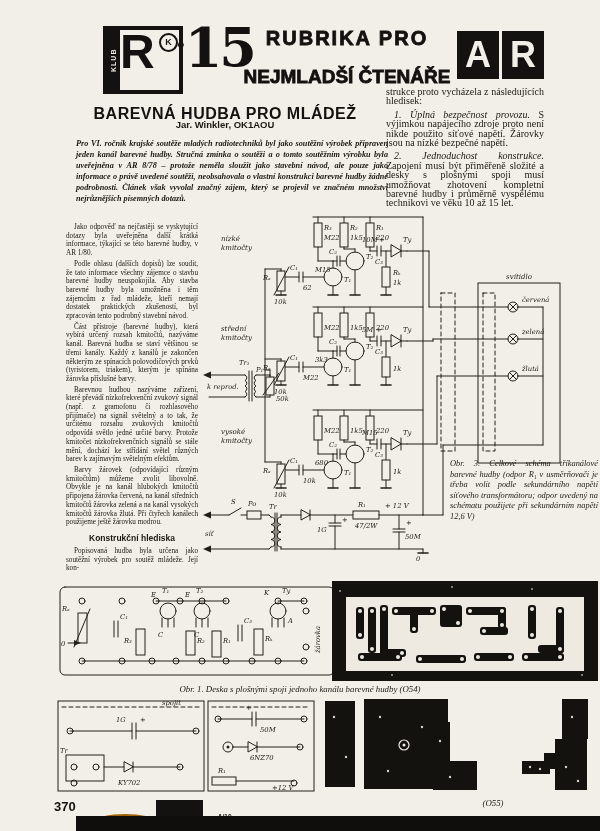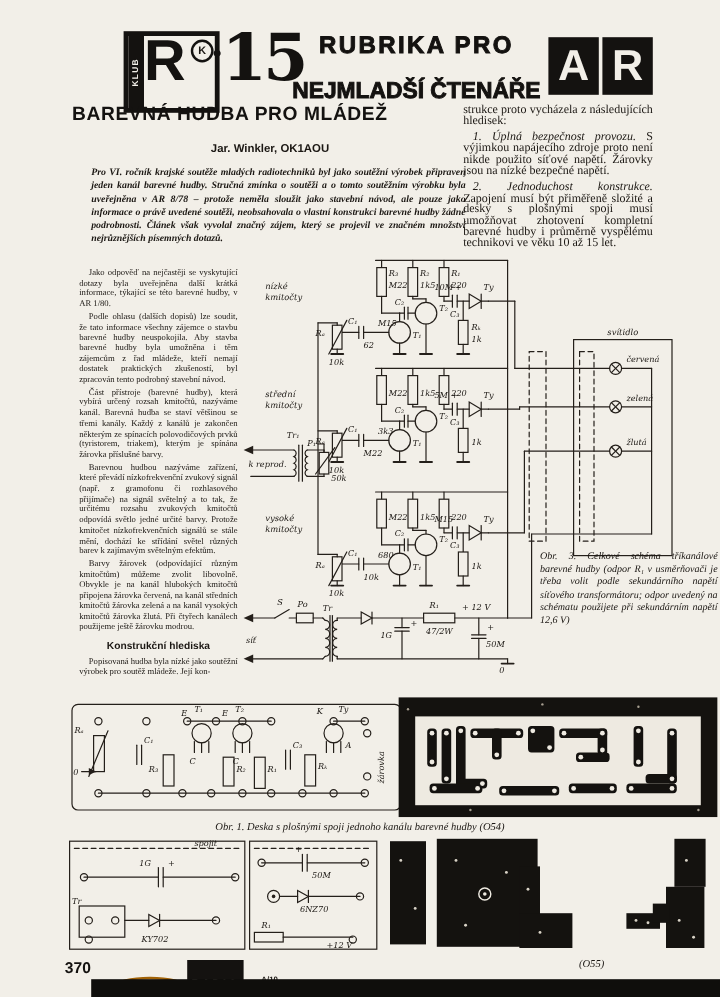--- a/index.html
+++ b/index.html
@@ -19,21 +19,21 @@
   .logo15 .dot{font-size:22px;font-weight:bold;margin-top:14px;}
   .logo15 .num{font:bold 54px "DejaVu Serif",serif;letter-spacing:-3px;line-height:60px;}
   .rubrika{left:236px;top:27px;width:222px;text-align:center;color:#141210;
            font-family:"Liberation Sans",sans-serif;font-weight:900;-webkit-text-stroke:0.8px #141210;}
   .rubrika .l1{font-size:20px;letter-spacing:2px;}
   .rubrika .l2{font-size:19px;letter-spacing:0px;margin-top:16px;}
   .arlogo{left:457px;top:31px;display:flex;gap:3px;}
   .arbox{width:42px;height:48px;background:#141210;color:#f2efe8;display:flex;align-items:center;justify-content:center;
          font:900 36px "Liberation Sans",sans-serif;}
   
-  .title{left:60px;top:87px;width:330px;font:800 16px "Liberation Sans",sans-serif;
+  .title{left:60px;top:105px;width:330px;text-align:center;font:800 16px "Liberation Sans",sans-serif;
          letter-spacing:0.5px;color:#141210;}
   .author{left:60px;top:119px;width:330px;text-align:center;font:bold 9.5px "Liberation Sans",sans-serif;}
   .lead{left:76px;top:138px;width:312px;font:bold italic 8.2px/11px "Liberation Serif",serif;text-align:justify;}
   .coltext{font-size:7.2px;line-height:8.7px;text-align:justify;}
   .coltext p{margin:0 0 2px 0;text-indent:8px;}
   .coltext p.noind{text-indent:0;}
   .leftcol{left:66px;top:223px;width:132px;}
   .rightcol{left:386px;top:87px;width:158px;font-size:10px;line-height:9.4px;}
   .rightcol p{margin:0 0 4px 0;text-indent:8px;}
   .rightcol p.noind{text-indent:0;}
@@ -89,21 +89,21 @@
   <div class="abs author">Jar. Winkler, OK1AOU</div>
   <div class="abs lead">Pro VI. ročník krajské soutěže mladých radiotechniků byl jako soutěžní výrobek připraven jeden kanál barevné hudby. Stručná zmínka o soutěži a o tomto soutěžním výrobku byla uveřejněna v AR 8/78 – protože neměla sloužit jako stavební návod, ale pouze jako informace o právě uvedené soutěži, neobsahovala o vlastní konstrukci barevné hudby žádné podrobnosti. Článek však vyvolal značný zájem, který se projevil ve značném množství nejrůznějších písemných dotazů.</div>
 
   <div class="abs leftcol coltext">
     <p>Jako odpověď na nejčastěji se vyskytující dotazy byla uveřejněna další krátká informace, týkající se této barevné hudby, v AR 1/80.</p>
     <p>Podle ohlasu (dalších dopisů) lze soudit, že tato informace všechny zájemce o stavbu barevné hudby neuspokojila. Aby stavba barevné hudby byla umožněna i těm zájemcům z řad mládeže, kteří nemají dostatek praktických zkušeností, byl zpracován tento podrobný stavební návod.</p>
     <p>Část přístroje (barevné hudby), která vybírá určený rozsah kmitočtů, nazýváme kanál. Barevná hudba se staví většinou se třemi kanály. Každý z kanálů je zakončen některým ze spínacích polovodičových prvků (tyristorem, triakem), kterým je spínána žárovka příslušné barvy.</p>
     <p>Barevnou hudbou nazýváme zařízení, které převádí nízkofrekvenční zvukový signál (např. z gramofonu či rozhlasového přijímače) na signál světelný a to tak, že určitému rozsahu zvukových kmitočtů odpovídá světlo jedné určité barvy. Protože kmitočet nízkofrekvenčních signálů se stále mění, dochází ke střídání světel různých barev k zajímavým světelným efektům.</p>
     <p>Barvy žárovek (odpovídající různým kmitočtům) můžeme zvolit libovolně. Obvykle je na kanál hlubokých kmitočtů připojena žárovka červená, na kanál středních kmitočtů žárovka zelená a na kanál vysokých kmitočtů žárovka žlutá. Při čtyřech kanálech použijeme ještě žárovku modrou.</p>
     <div class="subhead">Konstrukční hlediska</div>
-    <p>Popisovaná hudba byla nízké jako soutěžní výrobek pro soutěž mládeže. Její kon-</p>
+    <p>Popisovaná hudba byla určena jako soutěžní výrobek pro soutěž mládeže. Její kon-</p>
   </div>
 
   <div class="abs rightcol coltext">
     <p class="noind">strukce proto vycházela z následujících hledisek:</p>
     <p><span class="ital">1. Úplná bezpečnost provozu.</span> <span>S výjimkou napájecího zdroje proto není nikde použito síťové napětí. Žárovky jsou na nízké bezpečné napětí.</span></p>
     <p><span class="ital">2. Jednoduchost konstrukce.</span> <span>Zapojení musí být přiměřeně složité a desky s plošnými spoji musí umožňovat zhotovení kompletní barevné hudby i průměrně vyspělému technikovi ve věku 10 až 15 let.</span></p>
   </div>
 
   <svg class="sch" style="left:195px;top:205px;" width="405" height="370" viewBox="0 0 405 370">
 

